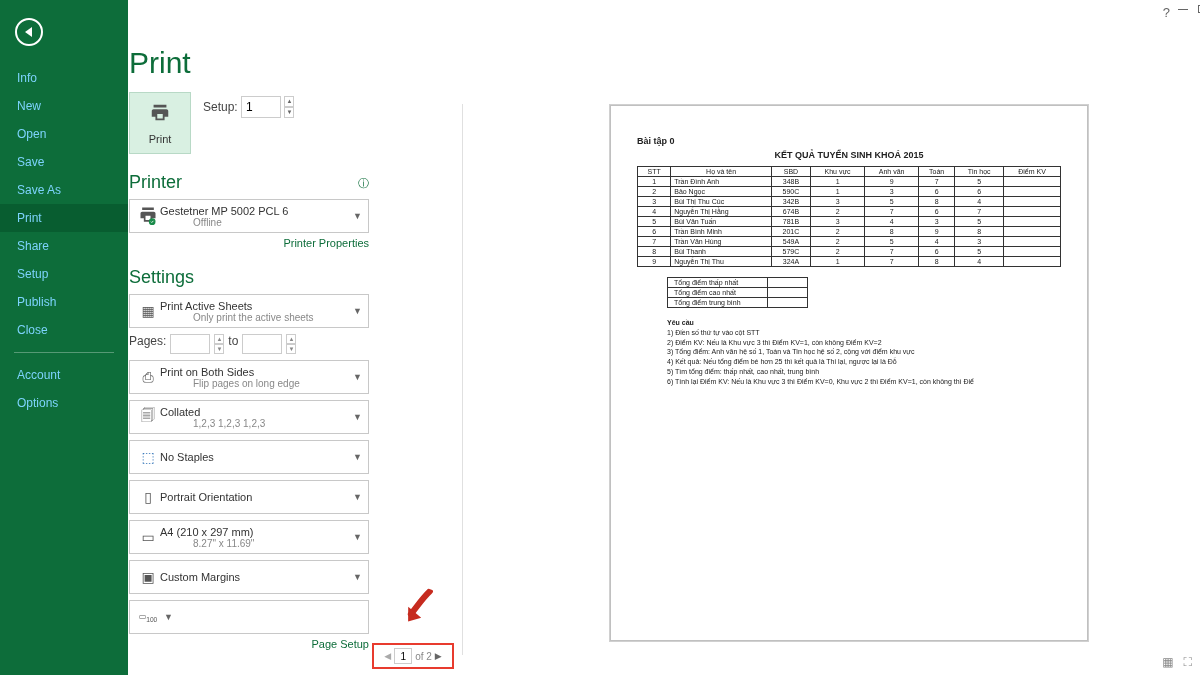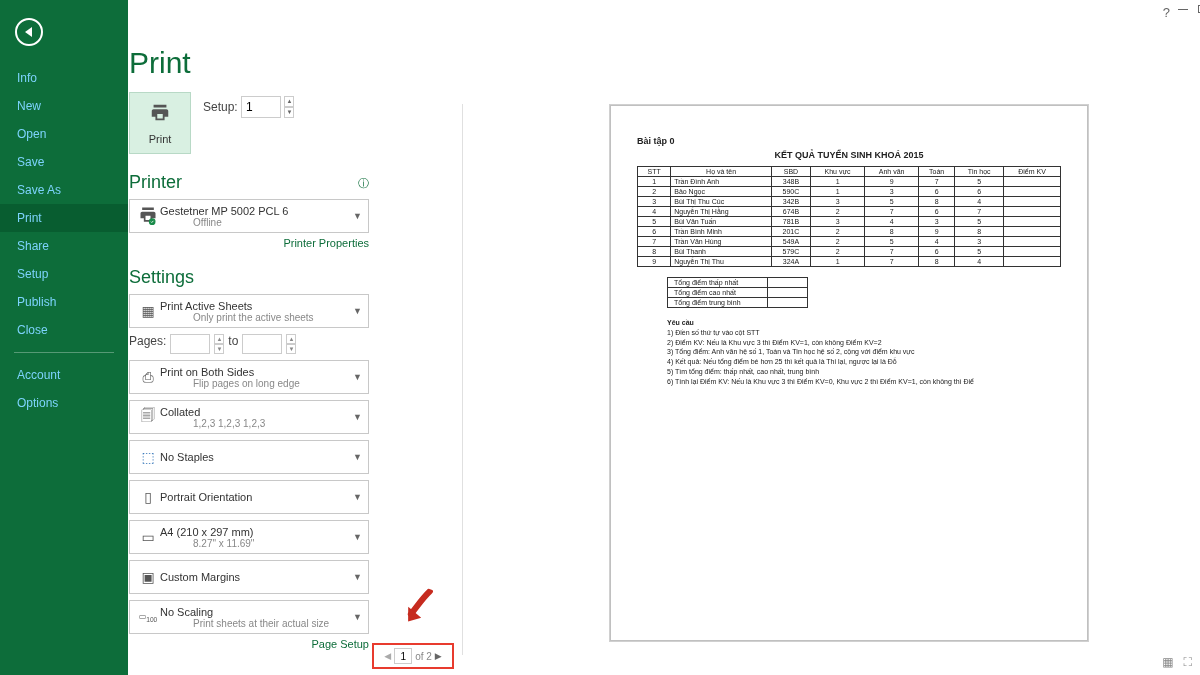--- a/index.html
+++ b/index.html
@@ -208,24 +208,20 @@
     <div class="dropdown">
       <span class="dd-icon">▣</span>
       <span class="dd-text">
         <span class="dd-main">Custom Margins</span>
       </span>
       <span class="dd-arrow">▼</span>
     </div>
 
     <div class="dropdown">
       <span class="dd-icon" style="font-size:8px">▭<sub>100</sub></span>
-      <span class="dd-text">
-        <span class="dd-main">No Scaling</span>
-        <span class="dd-sub">Print sheets at their actual size</span>
-      </span>
       <span class="dd-arrow">▼</span>
     </div>
     <a class="link-right">Page Setup</a>
   </div>
 
   <div class="divider-v"></div>
 </div>
 
 <div class="preview">
   <div class="preview-content">

